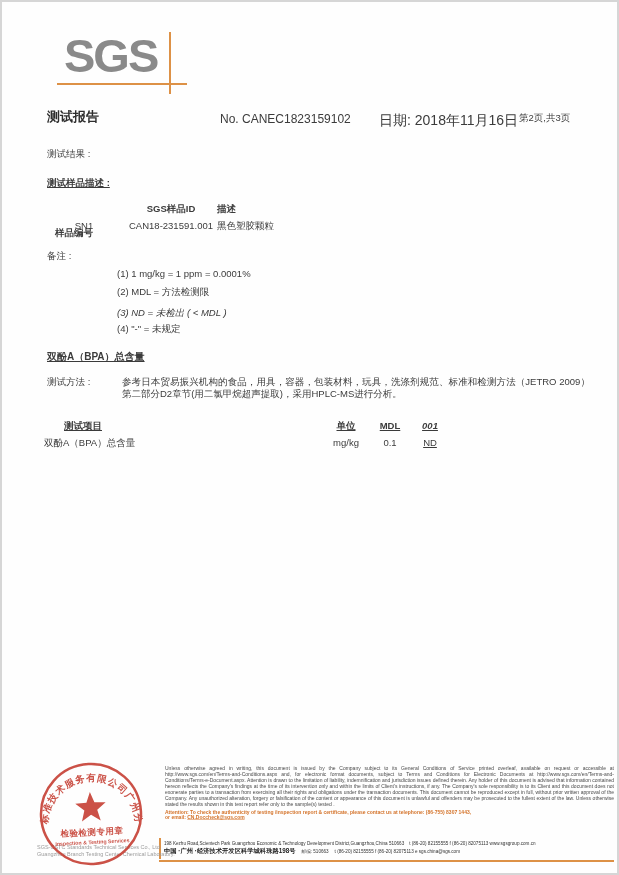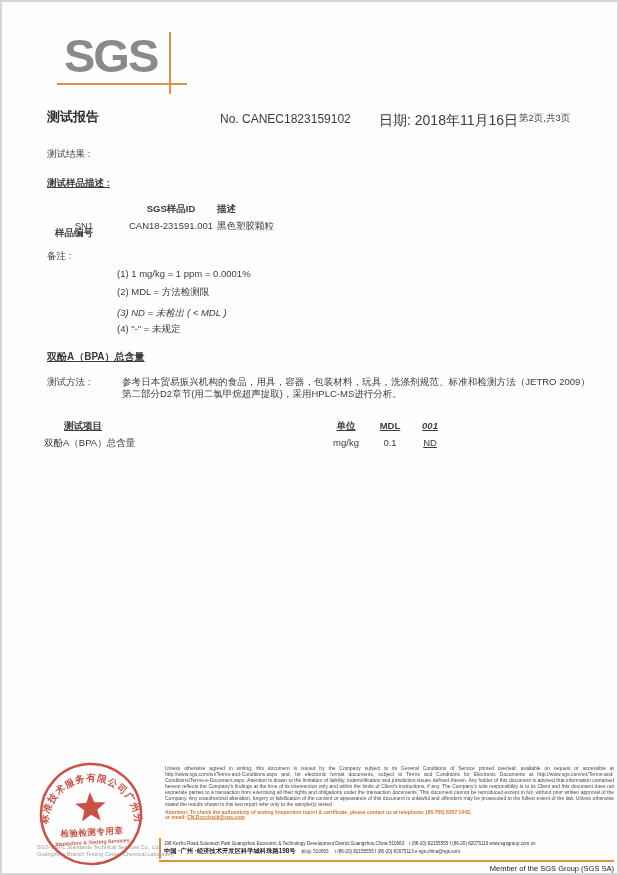--- a/index.html
+++ b/index.html
@@ -127,15 +127,14 @@
       </div>
       <div class="addr-row2">
         <span class="addr-cn">中国 ·广州 ·经济技术开发区科学城科珠路198号</span>
         <span class="addr-small">邮编: 510663</span>
         <span class="addr-small">t (86-20) 82155555   f (86-20) 82075113   e  sgs.china@sgs.com</span>
       </div>
     </div>
   </div>
 
   <div class="abs footer-hline"></div>
-  <div class="abs member">Member of the SGS Group (SGS SA)</div>
 
 </div>
 
 </body></html>

